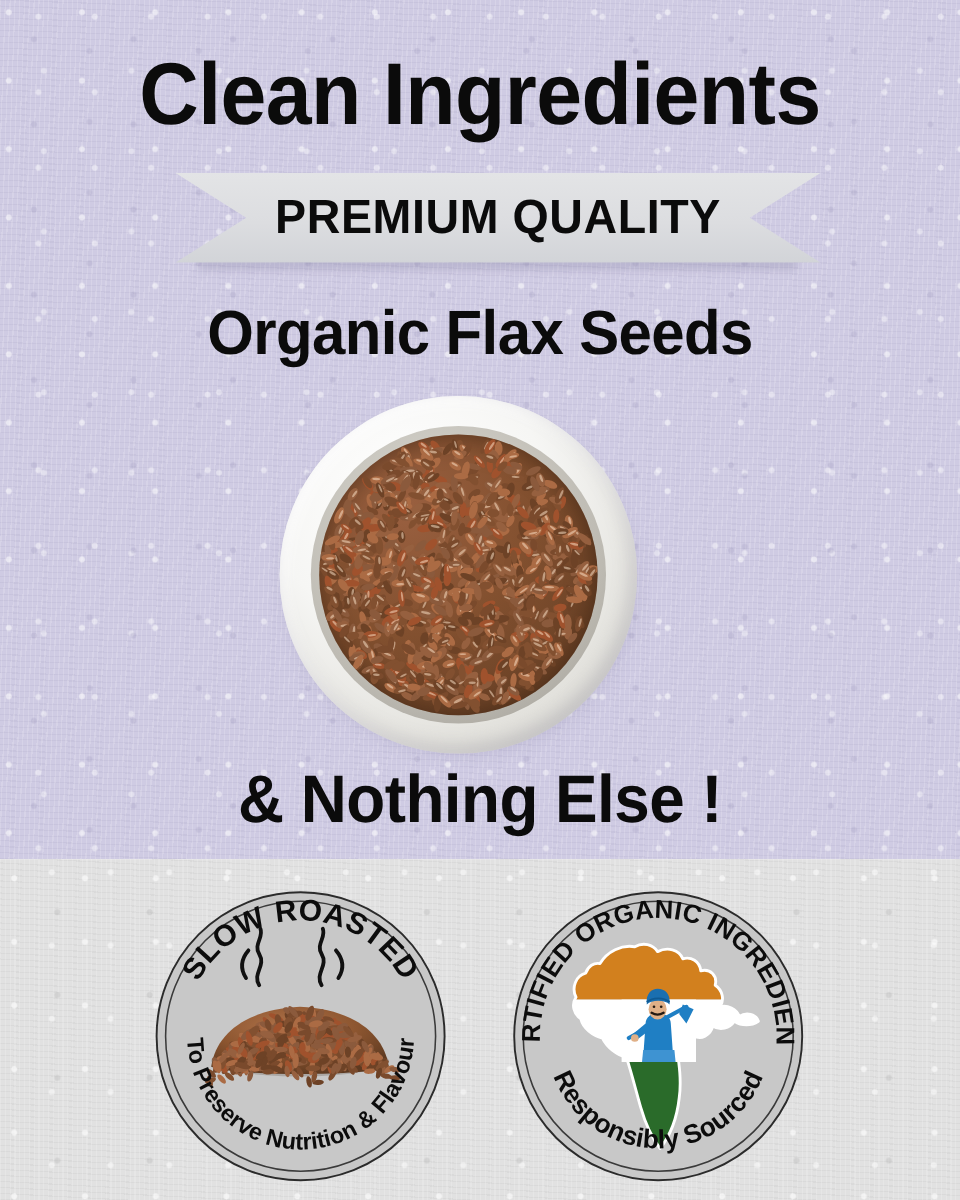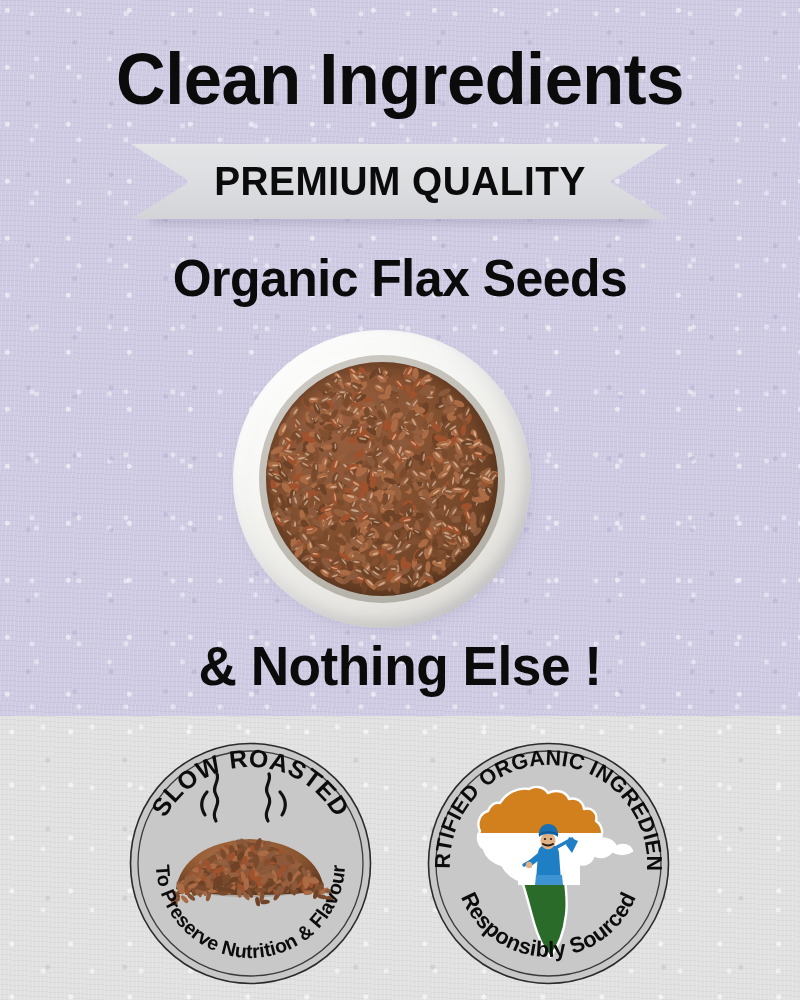--- a/index.html
+++ b/index.html
@@ -72,21 +72,21 @@
   #title-tagline {
     top: 633px;
     font-size: 56px;
     line-height: 66px;
     transform: scaleX(.95);
   }
 
   
   #ribbon {
     position: absolute;
-    left: 131px;
+    left: 146px;
     top: 144px;
     width: 538px;
     height: 75px;
   }
   .ribbon-band {
     position: absolute;
     inset: 0;
     background: linear-gradient(180deg, #e3e4e6 0%, #dcdde0 55%, #d2d4d8 100%);
     clip-path: polygon(0 0, 100% 0, 100% 100%, 0 100%, 11% 50%);
     -webkit-clip-path: polygon(0 0, 100% 0, 100% 100%, 0 100%, 11% 50%);

